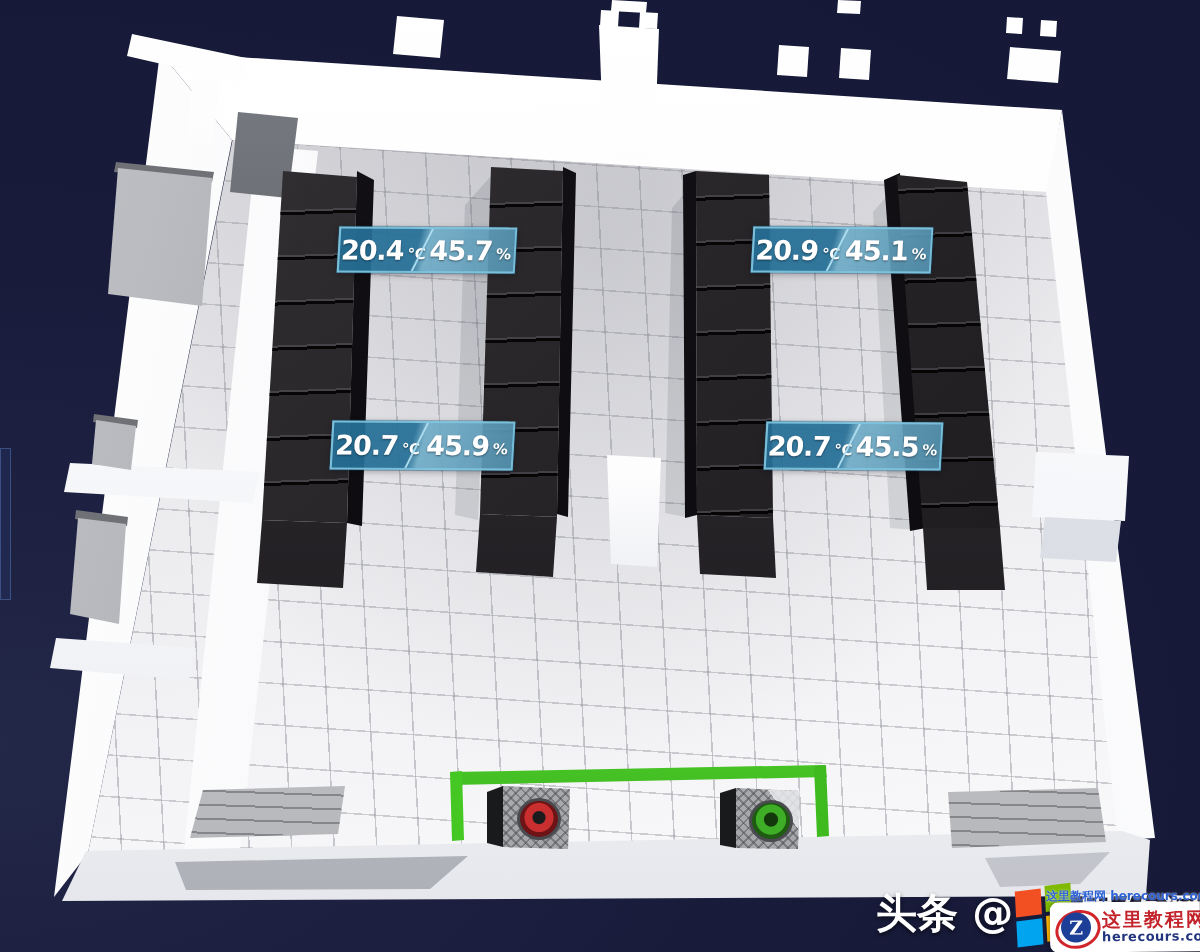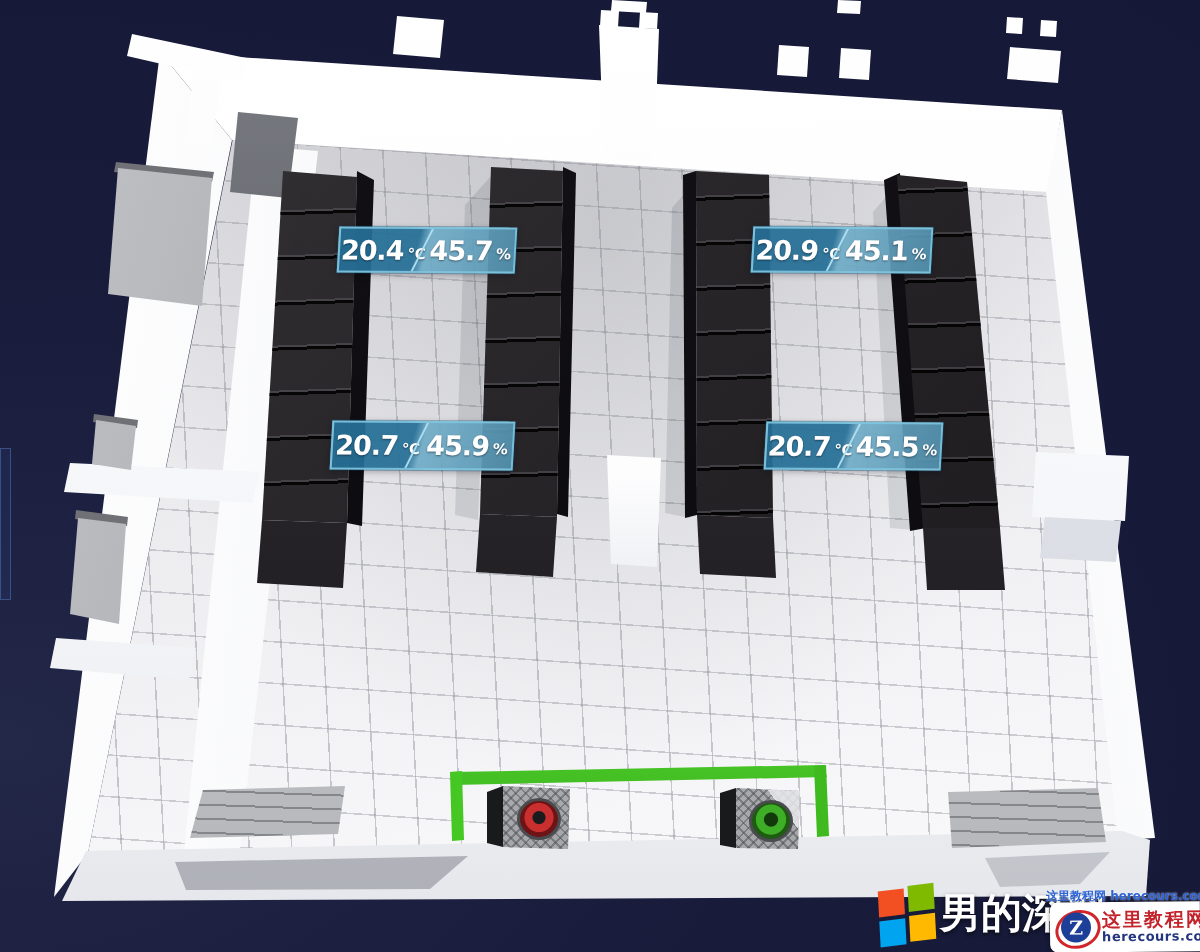--- a/index.html
+++ b/index.html
@@ -230,20 +230,21 @@
       <span class="sensor-unit">℃</span>
     </div>
     <div class="sensor-divider"></div>
     <div class="sensor-half">
       <span class="sensor-value">45.5</span>
       <span class="sensor-unit">%</span>
     </div>
   </div>
 
   <div class="wm-row">
+    <span>头条 @</span>
     <span class="winlogo">
       <div class="win-r"></div>
       <div class="win-g"></div>
       <div class="win-b"></div>
       <div class="win-y"></div>
     </span>
     <span>男的深邃</span>
   </div>
 
   <div class="mini-wm">这里教程网 herecours.com</div>

